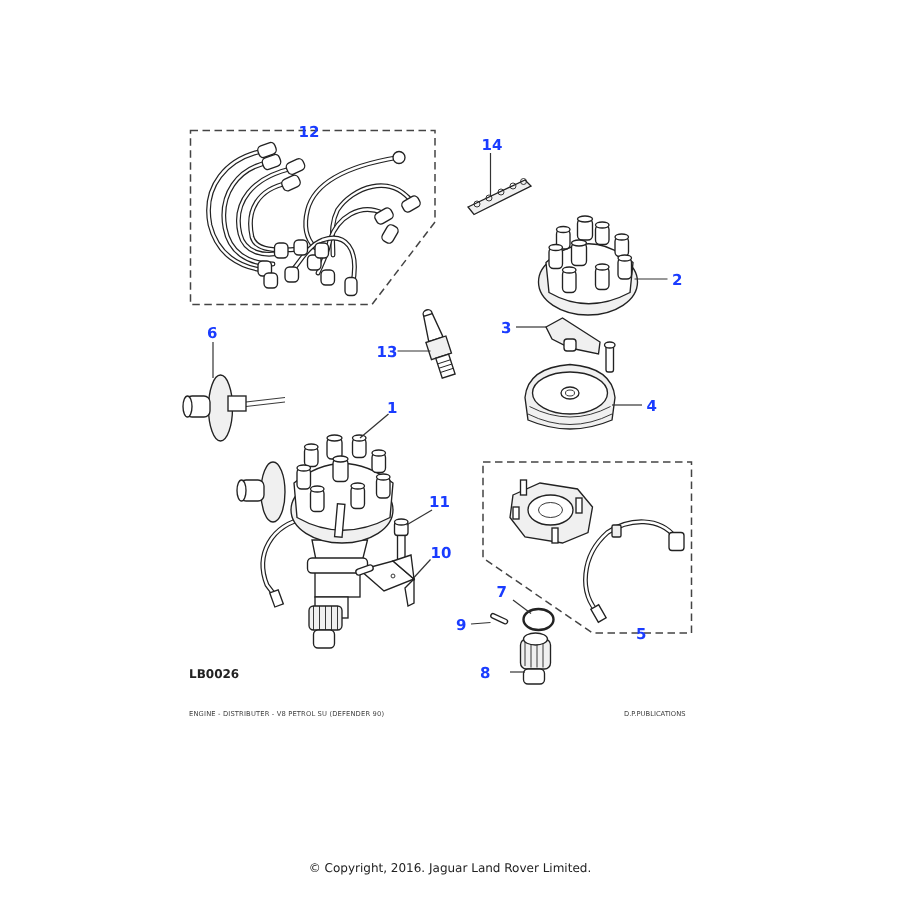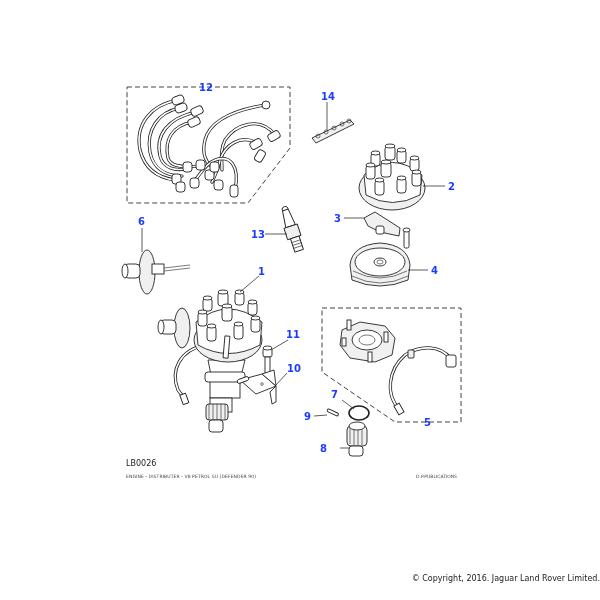--- a/index.html
+++ b/index.html
@@ -6,24 +6,24 @@
   body { width:600px; height:600px; position:relative; overflow:hidden; font-family:"DejaVu Sans", sans-serif; }
   #diagram { position:absolute; left:0; top:0; width:600px; height:600px; }
   .callout { font-family:"DejaVu Sans", sans-serif; font-size:10px; font-weight:bold; fill:#1a3cff; }
   .leader { stroke:#333; stroke-width:0.8; fill:none; }
   .part { stroke:#222; stroke-width:0.9; fill:#fff; }
   .partg { stroke:#222; stroke-width:0.9; fill:#f0f0f0; }
   .thin { stroke:#222; stroke-width:0.6; fill:none; }
   .wire { stroke:#222; stroke-width:3.2; fill:none; stroke-linecap:round; }
   .wirein { stroke:#fff; stroke-width:1.6; fill:none; stroke-linecap:round; }
   .dash { stroke:#444; stroke-width:1; fill:none; stroke-dasharray:5,3; }
-  .ref { position:absolute; left:126px; top:459px; font-size:8px; color:#222; }
+  .ref { position:absolute; left:126px; top:445px; font-size:8px; color:#222;font-weight:bold; }
   .caption { position:absolute; left:126px; top:474px; font-size:4.5px; color:#444; letter-spacing:0.1px; }
   .publisher { position:absolute; left:416px; top:474px; font-size:4.5px; color:#444; }
-  .copyright { position:absolute; left:0; width:600px; top:574px; text-align:right; font-size:8px; color:#222; }
+  .copyright { position:absolute; left:0; width:600px; top:574px; text-align:center; font-size:8px; color:#222; }
 </style>
 </head>
 <body>
 
 <svg id="diagram" viewBox="0 0 600 600" xmlns="http://www.w3.org/2000/svg">
 
   <g>
     <path class="dash" d="M127,87 L290,87 L290,148 L248,203 L127,203 Z"></path>
     <g>
       <path class="wire" d="M178,100 C150,105 135,125 140,150 C145,170 160,178 175,180"></path>

